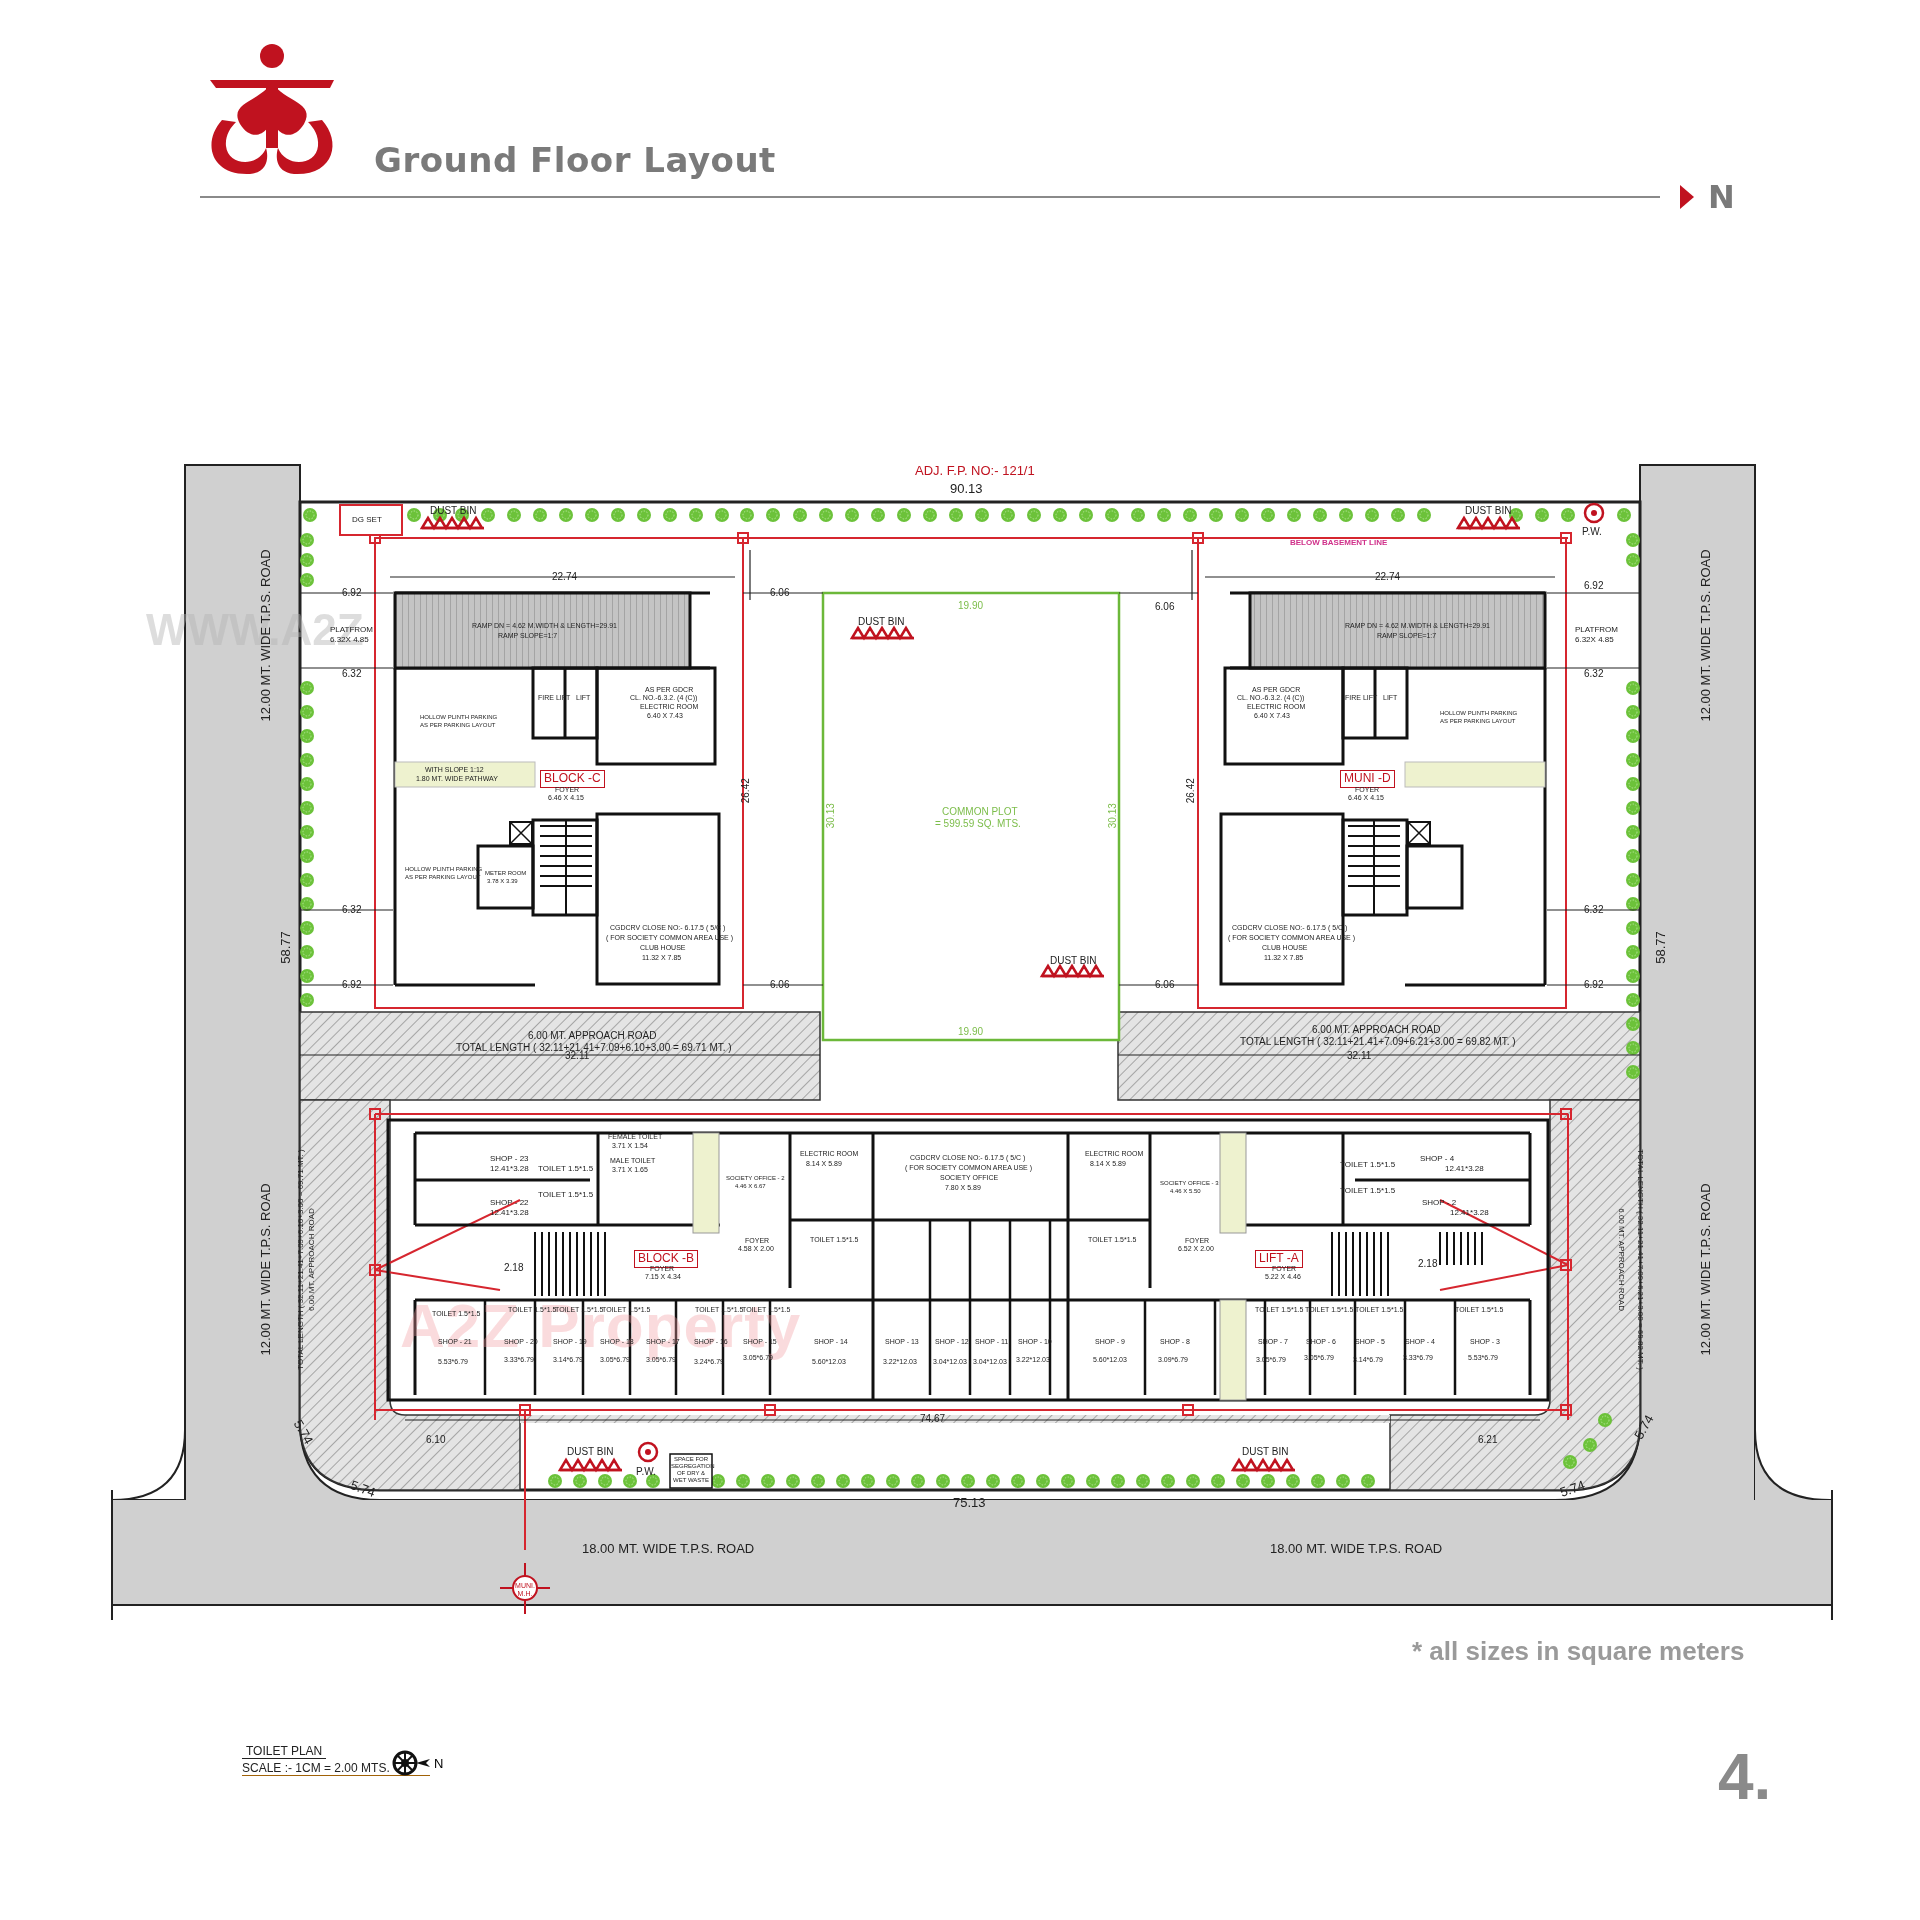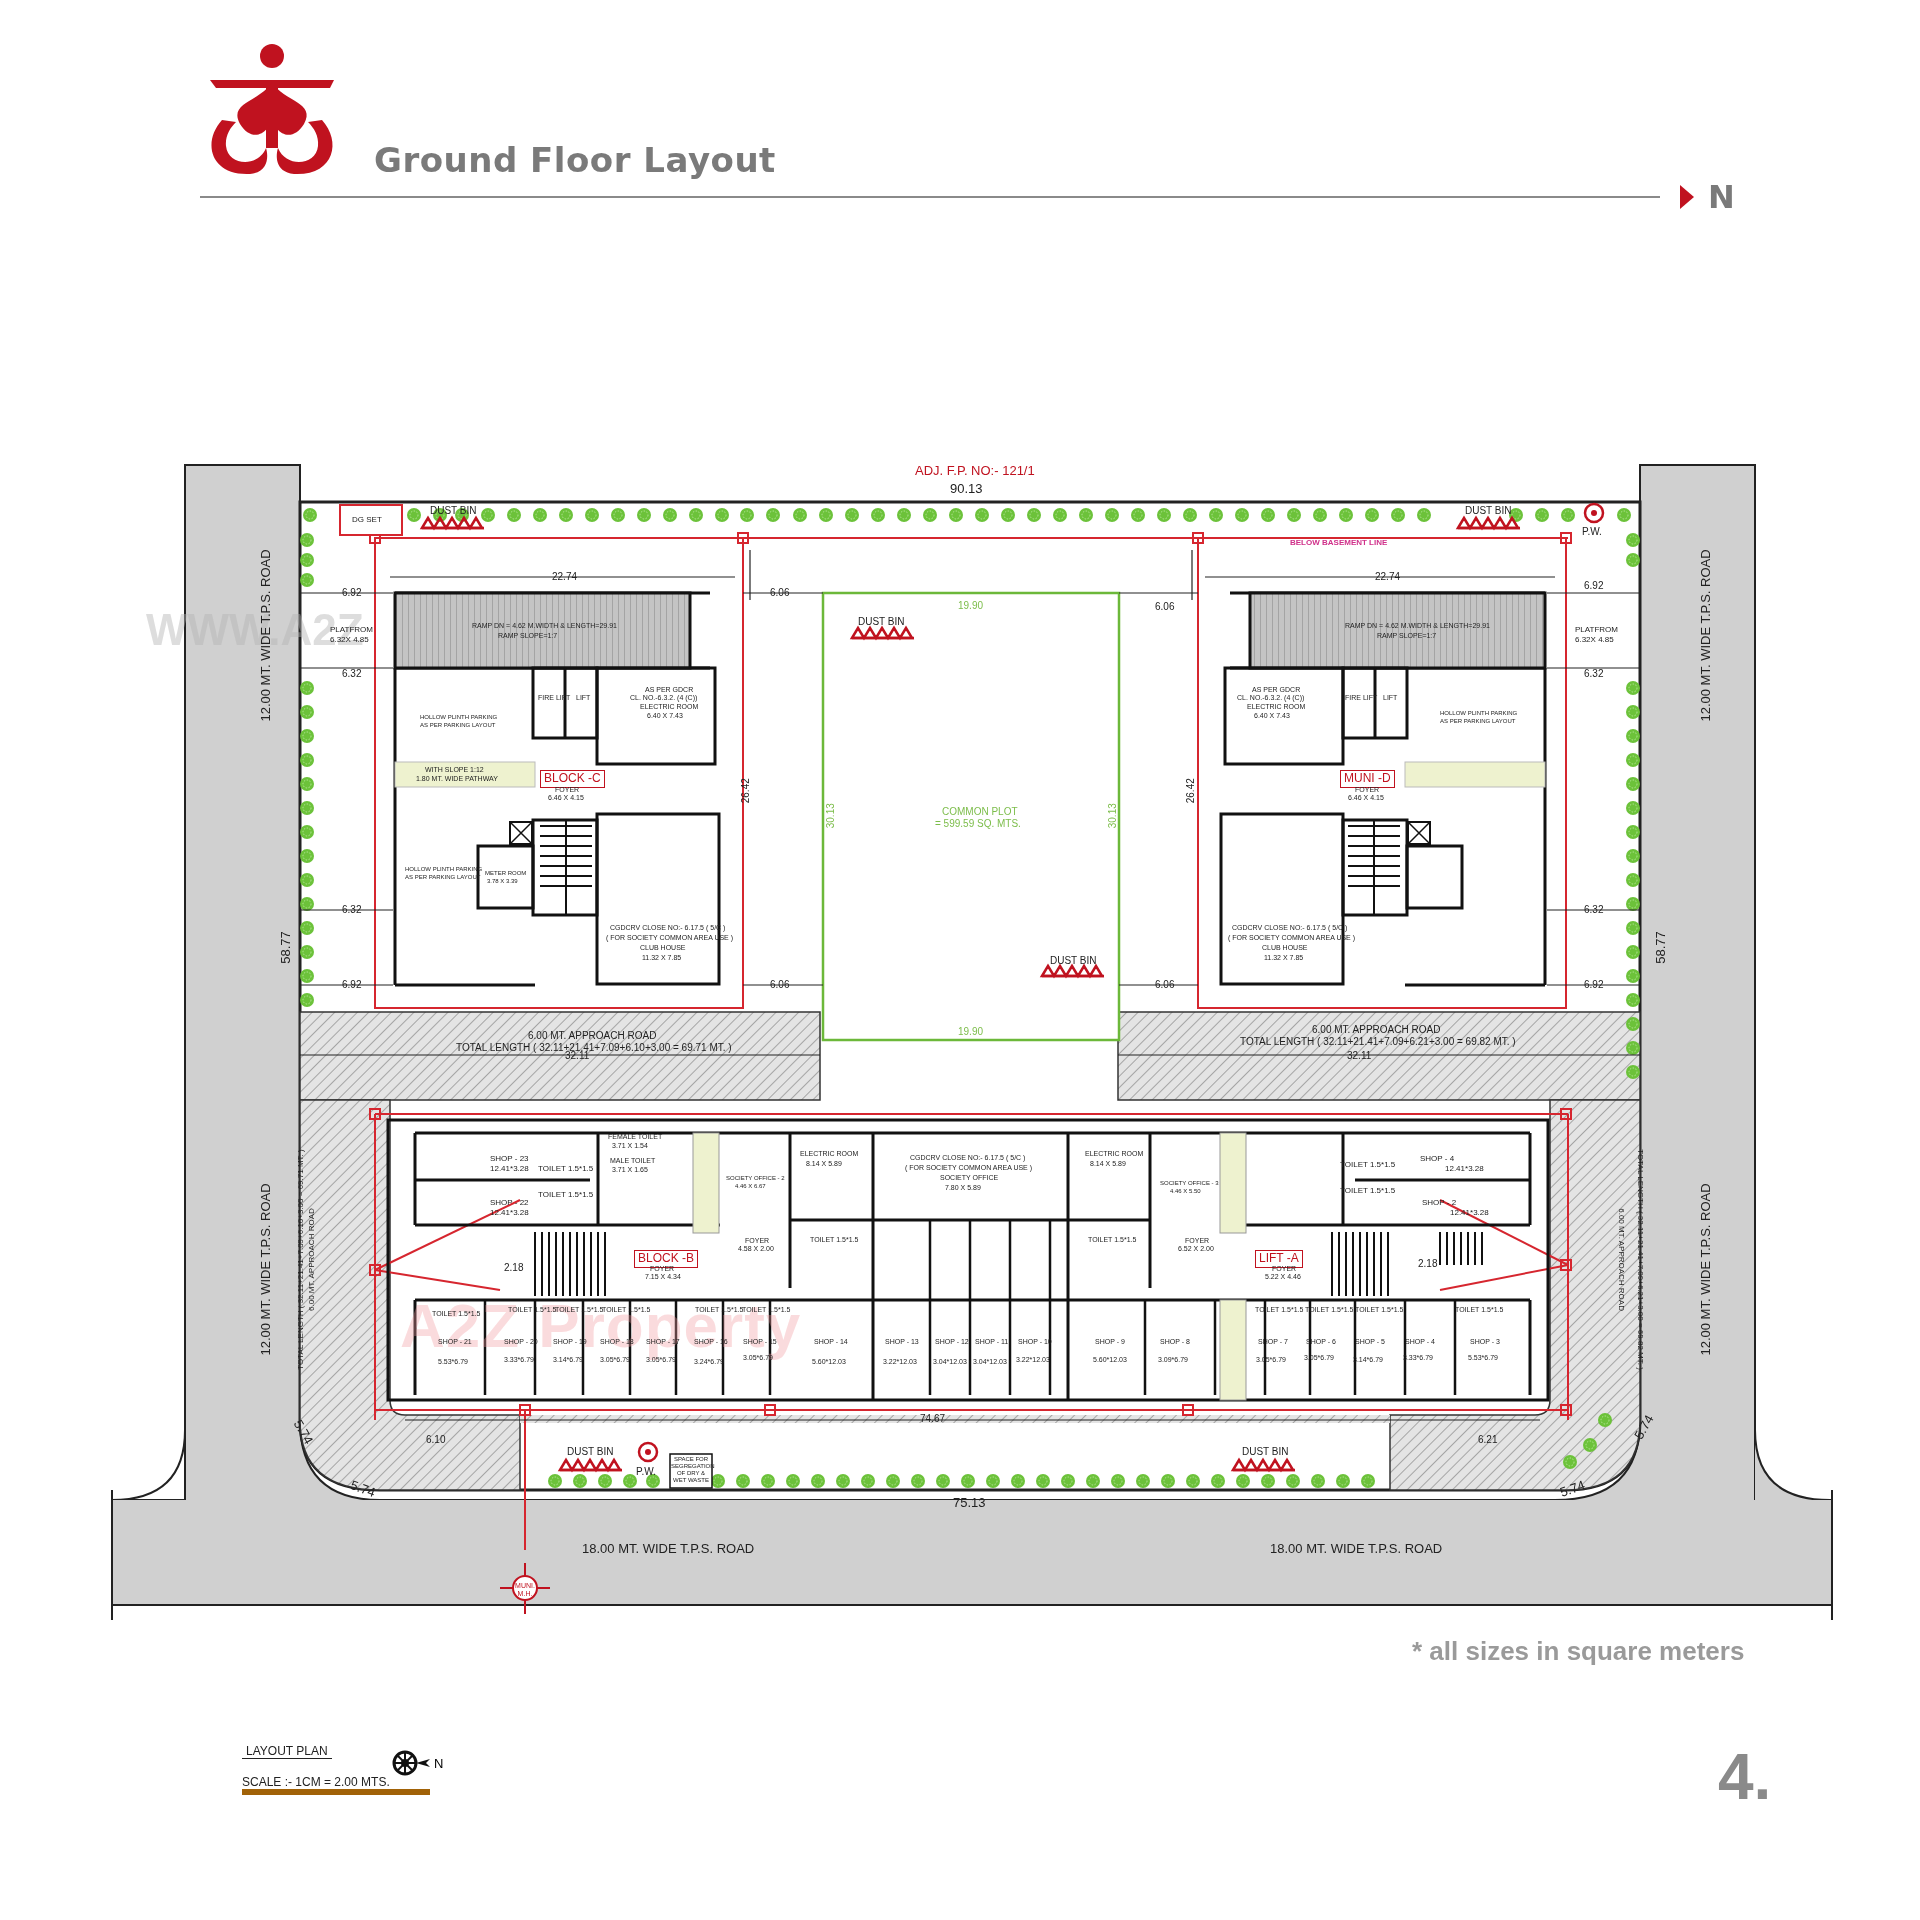--- a/index.html
+++ b/index.html
@@ -7,21 +7,21 @@
   .abs{position:absolute;}
   .title{left:374px;top:140px;font-size:34px;font-weight:bold;color:#7a7a7a;font-family:"DejaVu Sans",sans-serif;letter-spacing:0.5px;}
   .hr{left:200px;top:196px;width:1460px;height:2px;background:#8a8a8a;}
   .north-top{left:1680px;top:178px;display:flex;align-items:center;gap:14px;}
   .north-top .tri{width:0;height:0;border-top:12px solid transparent;border-bottom:12px solid transparent;border-left:14px solid #c0121f;}
   .north-top .n{font-size:32px;font-weight:bold;color:#7a7a7a;font-family:"DejaVu Sans",sans-serif;}
   .note{left:1412px;top:1636px;font-size:26px;font-weight:bold;color:#9a9a9a;}
   .pagenum{left:1718px;top:1740px;font-size:64px;font-weight:bold;color:#8a8a8a;}
   .scale{left:242px;top:1744px;font-size:12px;color:#222;font-family:"Liberation Sans Narrow","Liberation Sans",sans-serif;}
   .scale .l1{border-bottom:1px solid #222;display:inline-block;padding:0 4px;}
-  .scale .l2{border-bottom:6px solid #a16207;margin-top:16px;padding-right:40px;}
+  .scale .l2{border-bottom:1px solid #a16207;margin-top:2px;padding-right:40px;}
   .compass{left:392px;top:1748px;display:flex;align-items:center;gap:2px;font-size:13px;}
 </style>
 </head>
 <body>
 
 <svg class="abs" style="left:200px;top:42px" width="146" height="136" viewBox="0 0 146 136">
   <circle cx="72" cy="14" r="12" fill="#c0121f"></circle>
   <path d="M10 38 L134 38 L130 46 L16 46 Z" fill="#c0121f"></path>
   <path d="M72 40 C60 60,28 60,40 82 C52 102,72 92,72 70 Z" fill="#c0121f"></path>
   <path d="M72 40 C84 60,116 60,104 82 C92 102,72 92,72 70 Z" fill="#c0121f"></path>
@@ -631,21 +631,21 @@
 <div class="t" style="left:1355px;top:1338px;font-size:7px">SHOP - 5</div>
 <div class="t" style="left:1353px;top:1356px;font-size:7px">3.14*6.79</div>
 <div class="t" style="left:1405px;top:1338px;font-size:7px">SHOP - 4</div>
 <div class="t" style="left:1403px;top:1354px;font-size:7px">3.33*6.79</div>
 <div class="t" style="left:1470px;top:1338px;font-size:7px">SHOP - 3</div>
 <div class="t" style="left:1468px;top:1354px;font-size:7px">5.53*6.79</div>
 
 <div class="abs note">* all sizes in square meters</div>
 <div class="abs pagenum">4.</div>
 <div class="abs scale">
-  <div><span class="l1">LAYOUT PLAN</span></div>
+  <div><span class="l1">TOILET PLAN</span></div>
   <div class="l2">SCALE :- 1CM = 2.00 MTS.</div>
 </div>
 <div class="abs compass">
   <svg width="40" height="30" viewBox="0 0 40 30">
     <circle cx="13" cy="15" r="11" fill="#fff" stroke="#111" stroke-width="3"></circle>
     <circle cx="13" cy="15" r="4" fill="#111"></circle>
     <g stroke="#111" stroke-width="2">
         <line x1="13" y1="4" x2="13" y2="26"></line>
         <line x1="2" y1="15" x2="24" y2="15"></line>
         <line x1="5" y1="7" x2="21" y2="23"></line>

